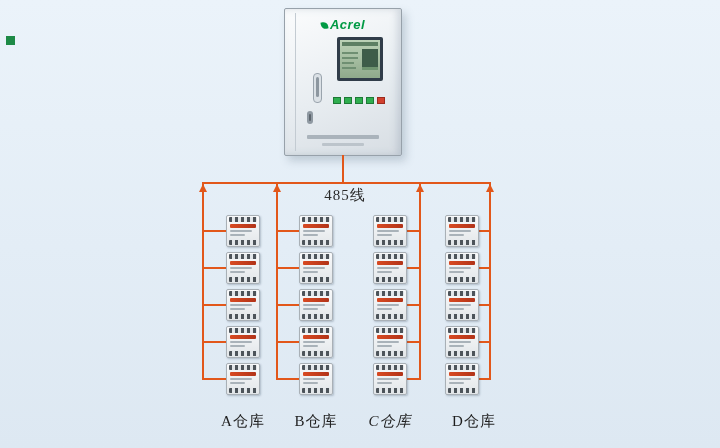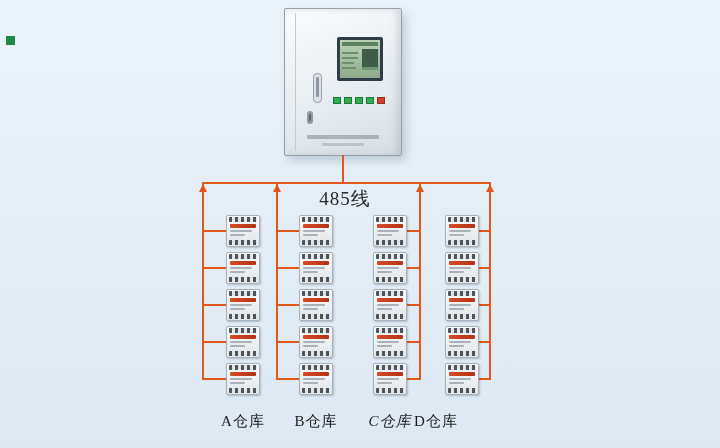--- a/index.html
+++ b/index.html
@@ -41,21 +41,21 @@
   .pbtn{width:8px;height:7px;background:#2fae4f;border:1px solid #1d7a36;box-sizing:border-box;}
   .pbtn.red{background:#d2402e;border-color:#9c2a1d;}
   .keyhole{position:absolute;left:22px;top:102px;width:6px;height:13px;background:#8f99a2;border-radius:3px;}
   .keyhole::after{content:"";position:absolute;left:2px;top:3px;width:2px;height:7px;background:#5c656d;border-radius:1px;}
   .np1{position:absolute;bottom:16px;left:50%;transform:translateX(-50%);width:72px;height:4px;background:#aab3bb;border-radius:1px;}
   .np2{position:absolute;bottom:9px;left:50%;transform:translateX(-50%);width:42px;height:3px;background:#bcc4cb;border-radius:1px;}
   
   svg.wires{position:absolute;left:0;top:0;pointer-events:none;}
   .bus-label{
     position:absolute; transform:translateX(-50%);
-    font-size:19px; color:#2b2b2b; letter-spacing:1px;
+    font-size:15px; color:#2b2b2b; letter-spacing:1px;
   }
   
   .device{
     position:absolute; width:34px; height:32px; box-sizing:border-box;
     background:linear-gradient(#f9fafb,#e2e6e9);
     border:1px solid #a9b0b6; border-radius:2px;
     box-shadow:1px 1px 2px rgba(60,80,100,.3);
     display:flex; flex-direction:column;
   }
   .term{height:5px;margin:1px 2px 0;border-radius:1px;
@@ -74,20 +74,23 @@
 </style>
 </head>
 <body>
 
 <div class="stage">
 
   <div class="corner-mark"></div>
 
   <div class="cabinet">
     <div class="hinge"></div>
+    <div class="brand">
+      <span class="leaf"></span><span>Acrel</span>
+    </div>
     <div class="slot"></div>
     <div class="screen">
       <div class="scr-inner">
         <div class="scr-top"></div>
         <div class="scr-chart"></div>
         <div class="scr-l l1"></div>
         <div class="scr-l l2"></div>
         <div class="scr-l l3"></div>
         <div class="scr-l l4"></div>
       </div>
@@ -294,16 +297,16 @@
           <div class="tl b"></div>
         </div>
         <div class="term b2"></div>
       </div>
     </div>
 
   <div id="labels">
       <div class="col-label" style="left: 243px; top: 412px;">A仓库</div>
       <div class="col-label" style="left: 316px; top: 412px; text-align: center;">B仓库</div>
       <div class="col-label" style="left: 390px; top: 412px; font-style: italic;">C仓库</div>
-      <div class="col-label" style="left: 436px; top: 412px;">D仓库</div>
+      <div class="col-label" style="left: 474px; top: 412px;">D仓库</div>
     </div>
 
 </div>
 
 </body></html>

